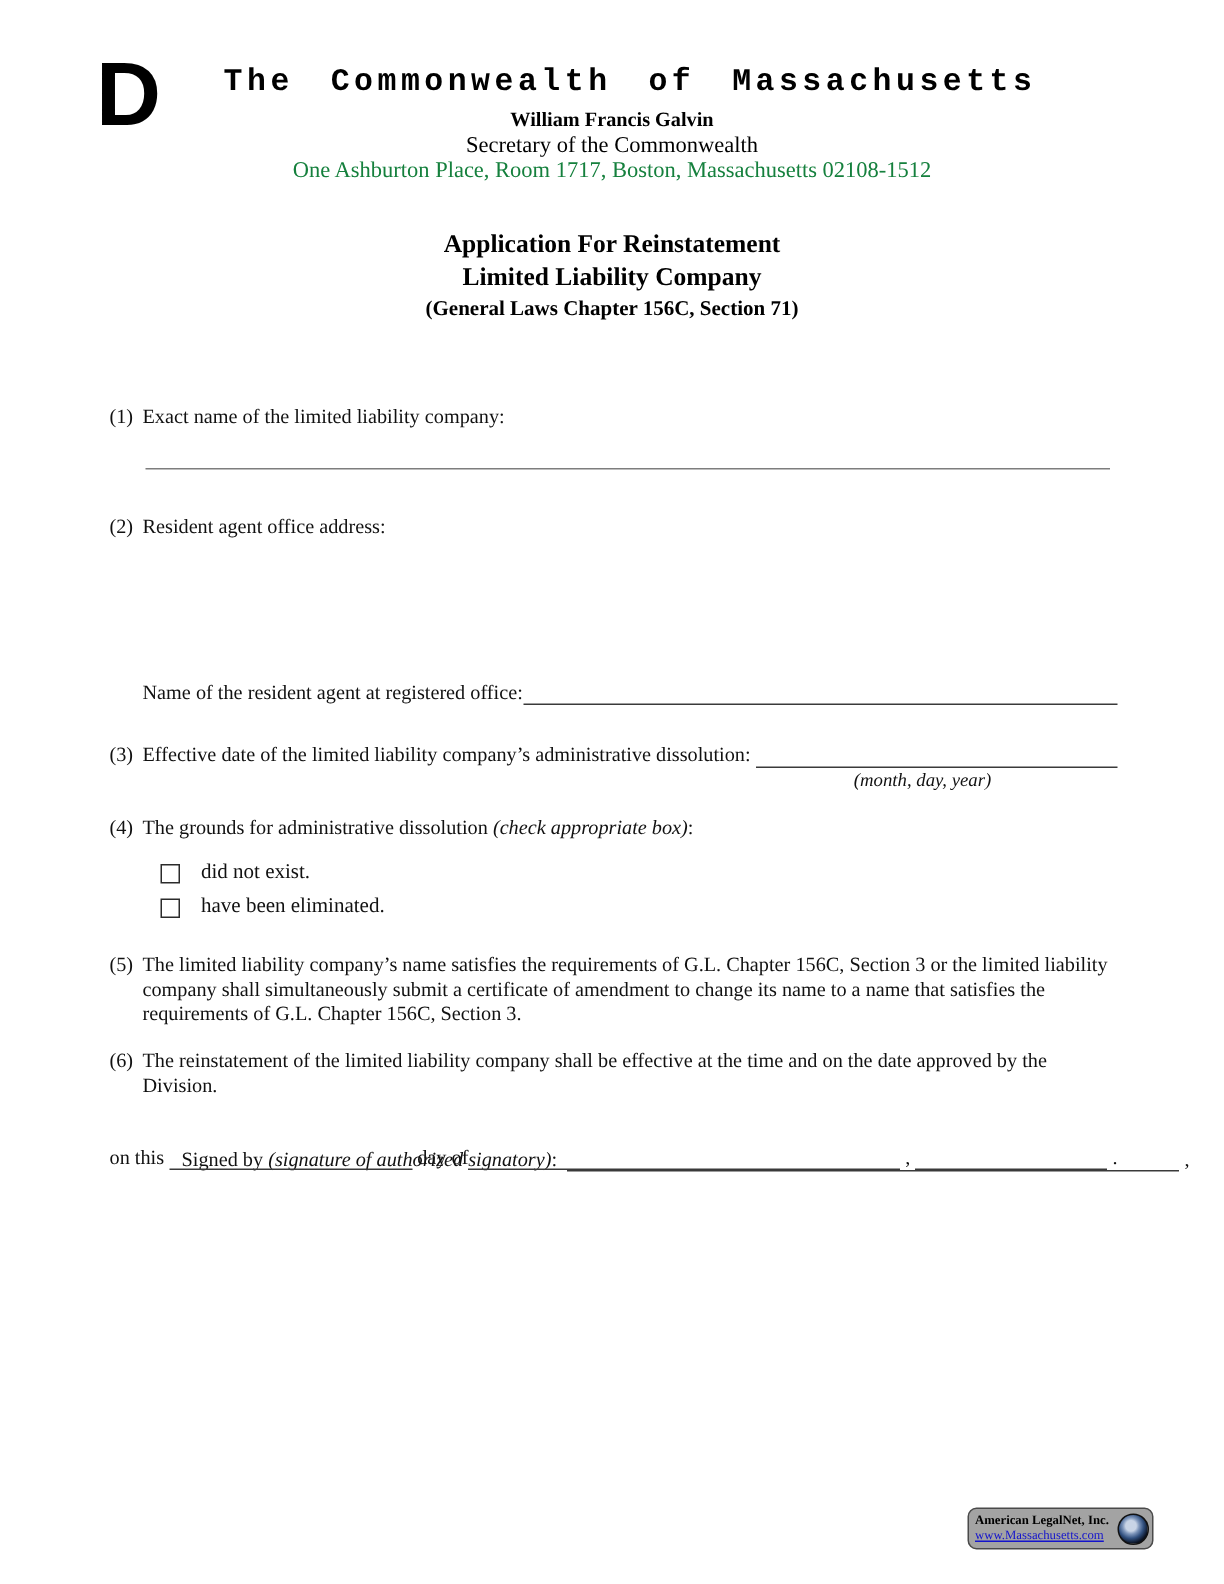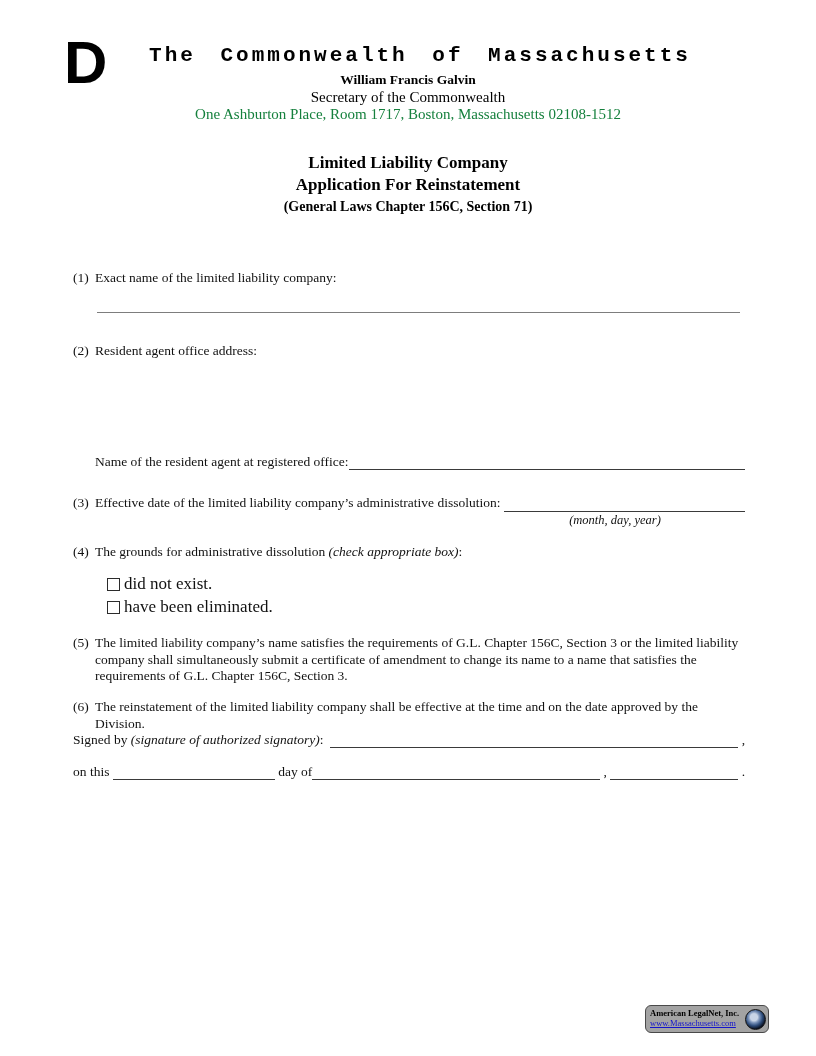--- a/index.html
+++ b/index.html
@@ -55,22 +55,22 @@
   .rule-1 {
     position:absolute; left:97px; top:305px; width:643px; height:8px;
     border-bottom:1.5px solid #7d7d7d;
   }
   .flexrow { display:flex; align-items:flex-end; }
   .hint-mdy {
     position:absolute; left:545px; top:513px; width:140px;
     text-align:center; font-style:italic; font-size:12.5px; color:#111;
   }
   .cbrow {
-    position:absolute; left:107px; display:flex; align-items:center; gap:4px;
-    font-size:17px; color:#111;
+    position:absolute; left:107px; display:flex; align-items:center; gap:14px;
+    font-size:14px; color:#111;
   }
   .cbox {
     width:13px; height:13px; border:1.2px solid #2b2b2b; background:#fff;
     flex:none;
   }
   .it { font-style:italic; }
   .sig-row {
     position:absolute; left:73px; width:672px; display:flex; align-items:flex-end;
     font-size:13.5px; color:#111;
   }
@@ -102,22 +102,22 @@
 
 <div class="page">
 
   <div class="letter-d">D</div>
   <div class="hdr-commonwealth">The Commonwealth of Massachusetts</div>
   <div class="hdr-name">William Francis Galvin</div>
   <div class="hdr-role">Secretary of the Commonwealth</div>
   <div class="hdr-address">One Ashburton Place, Room 1717, Boston, Massachusetts 02108-1512</div>
 
   <div class="title-block">
+    <div class="title-line">Application For Reinstatement</div>
     <div class="title-line">Limited Liability Company</div>
-    <div class="title-line">Application For Reinstatement</div>
     <div class="title-sub">(General Laws Chapter 156C, Section 71)</div>
   </div>
 
   <div class="item" style="top:270px;">
     <span class="num">(1)</span>
     <span class="body">Exact name of the limited liability company:</span>
   </div>
   <div class="rule-1"></div>
 
   <div class="item" style="top:343px;">
@@ -157,21 +157,21 @@
   <div class="item" style="top:635px;">
     <span class="num">(5)</span>
     <span class="body">The limited liability company’s name satisfies the requirements of G.L. Chapter 156C, Section 3 or the limited liability company shall simultaneously submit a certificate of amendment to change its name to a name that satisfies the requirements of G.L. Chapter 156C, Section 3.</span>
   </div>
 
   <div class="item" style="top:699px;">
     <span class="num">(6)</span>
     <span class="body">The reinstatement of the limited liability company shall be effective at the time and on the date approved by the Division.</span>
   </div>
 
-  <div class="sig-row" style="top:732px;">
+  <div class="sig-row" style="top:765px;margin-left:48px;">
     <span class="txt">Signed by </span>
     <span class="txt it">(signature of authorized signatory)</span>
     <span class="txt">:  </span>
     <span class="fill"></span>
     <span class="txt"> ,</span>
   </div>
 
   <div class="sig-row" style="top:764px;">
     <span class="txt">on this </span>
     <span class="fill" style="flex:none; width:162px;"></span>

